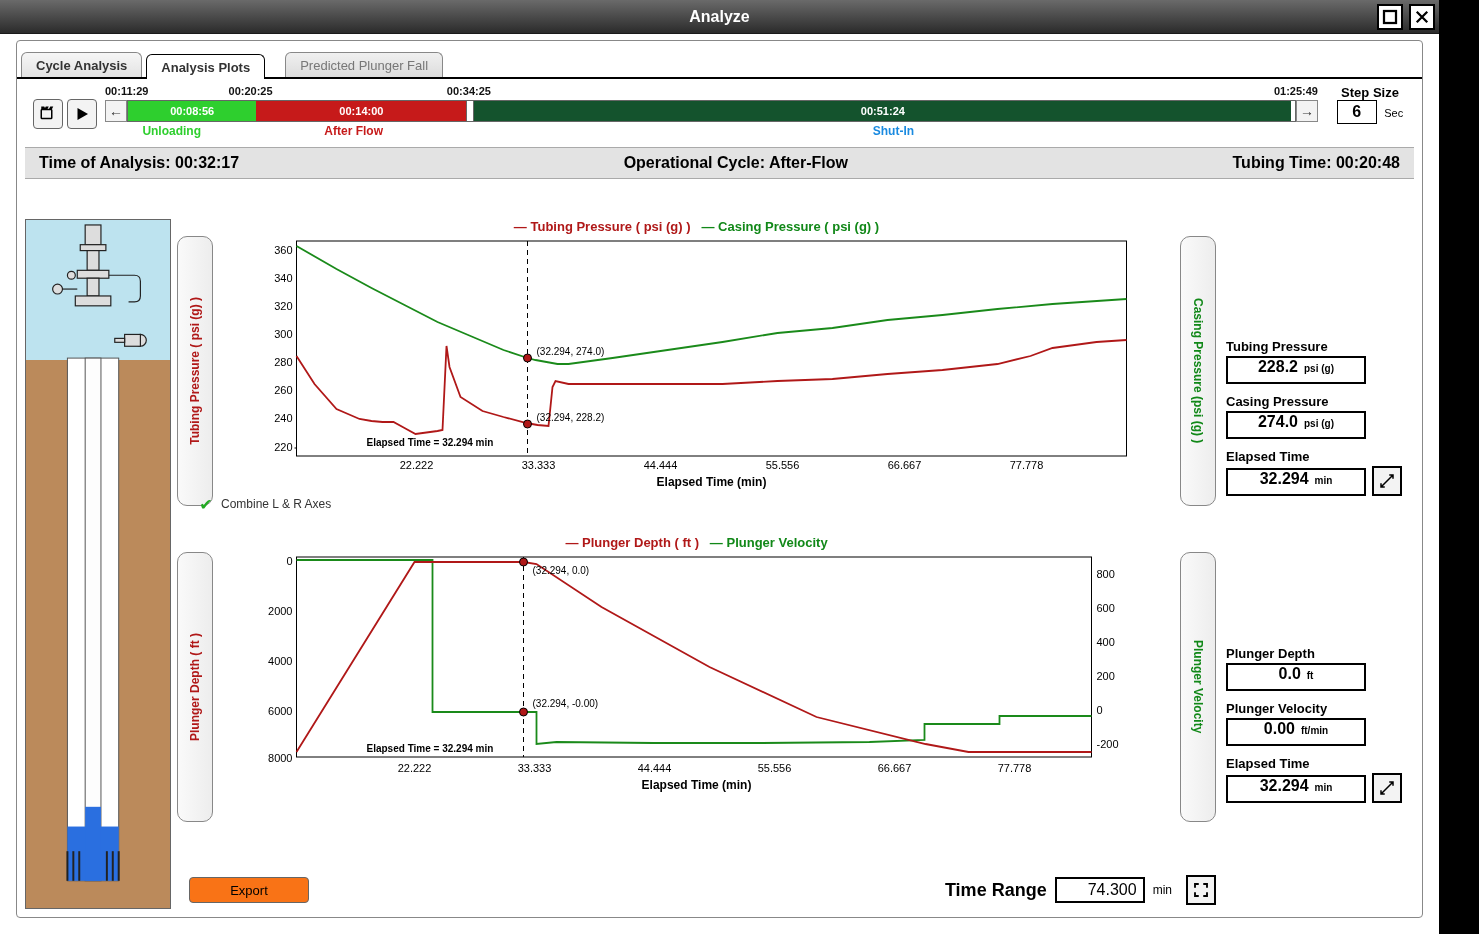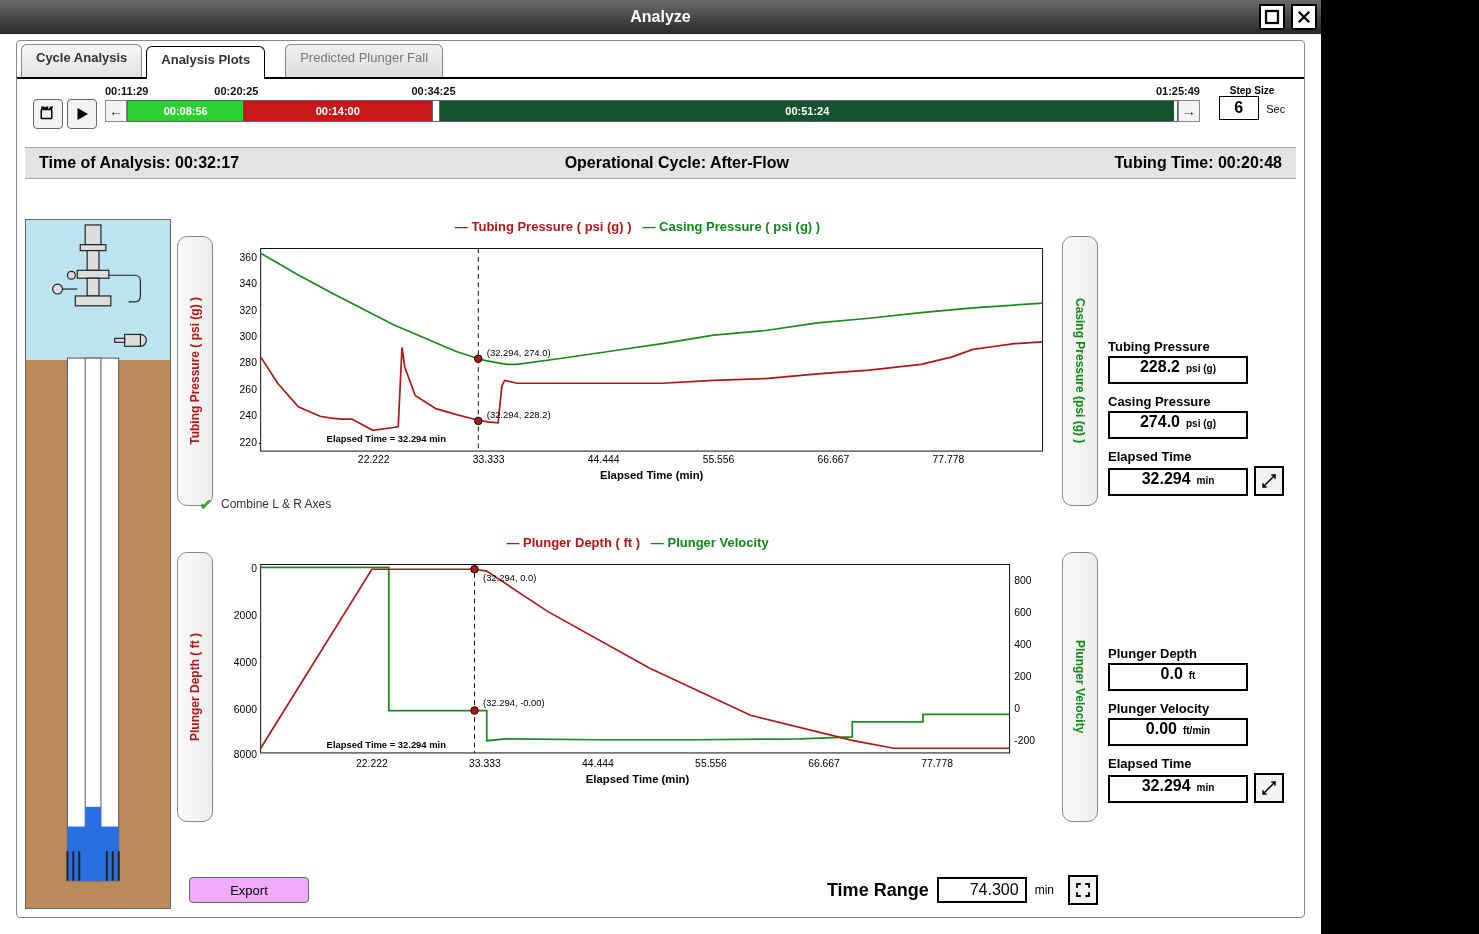--- a/index.html
+++ b/index.html
@@ -1,29 +1,29 @@
 <!DOCTYPE html>
 <html><head>
 <meta charset="utf-8">
 <style>
   * { box-sizing: border-box; margin: 0; padding: 0; }
   html, body { width: 1479px; height: 934px; font-family: Arial, Helvetica, sans-serif; overflow: hidden; background: #000; }
 
-  .app-frame { width:1321px; height:934px; background:#fff; position:relative; }
+  .app-frame { width:1439px; height:934px; background:#fff; position:relative; }
   .titlebar { display:flex; align-items:center; justify-content:center; height:34px; background:linear-gradient(#6a6a6a,#2b2b2b); color:#fff; font-weight:bold; position:relative; border-bottom:1px solid #1a1a1a;}
   .titlebar-title { font-size:16px; }
   .titlebtns { position:absolute; right:4px; top:4px; display:flex; gap:6px; }
   .titlebtn { width:26px; height:26px; border:2px solid #000; background:#fff; display:flex; align-items:center; justify-content:center; font-weight:bold; font-size:16px; cursor:pointer;}
   .titlebtn.mini { font-size:14px; }
 
   .content { position:absolute; top:40px; left:16px; right:16px; bottom:16px; border:1px solid #888; border-radius:4px; background:#fff; }
 
   
   .tabs-row { display:flex; align-items:flex-end; gap:4px; height:32px; margin-top:6px; padding-left:4px; border-bottom:2px solid #000;}
-  .tab { padding:5px 14px 12px 14px; border:1px solid #888; border-bottom:none; background:linear-gradient(#f6f6f6,#e3e3e3); font-size:13px; font-weight:bold; border-top-left-radius:6px; border-top-right-radius:6px; color:#333; cursor:pointer;}
+  .tab { padding:5px 14px 4px 14px; border:1px solid #888; border-bottom:none; background:linear-gradient(#f6f6f6,#e3e3e3); font-size:13px; font-weight:bold; border-top-left-radius:6px; border-top-right-radius:6px; color:#333; cursor:pointer;}
   .tab.active { background:#fff; position:relative; top:2px; border-color:#000; }
   .tab.sub { font-weight:normal; margin-left:16px; color:#777; background:linear-gradient(#f0f0f0,#dcdcdc);}
 
   
   .timeline-row { display:flex; align-items:flex-start; height:60px; margin:6px 8px 0 16px; gap:8px; }
   .tl-left-btns { display:flex; gap:4px; align-items:flex-start; padding-top:14px;}
   .iconbtn { width:30px; height:30px; border:1px solid #666; border-radius:4px; background:#f3f3f3; display:flex; align-items:center; justify-content:center; cursor:pointer;}
   svg.icon { width:18px; height:18px; }
   .tl-col { flex:1; }
   .tl-ruler-labels { display:flex; font-size:11px; color:#111; font-weight:bold; margin-bottom:1px; position:relative; height:14px;}
@@ -35,21 +35,21 @@
   .tl-seg.blue { background:#14532d;}
   .tl-gap { width:8px; background:#fff; border-left:1px solid #666; border-right:1px solid #666;}
   .tl-legend { display:flex; font-size:12px; font-weight:bold; margin-top:2px;}
   .tl-legend div { text-align:center;}
   .tl-legend .lg1 { color:#2ecf2e;}
   .tl-legend .lg2 { color:#c61a1a;}
   .tl-legend .lg3 { color:#1a8ae0;}
   .arrow-square { width:22px; height:22px; border:1px solid #888; background:#f3f3f3; display:flex; align-items:center; justify-content:center; font-size:14px; font-weight:bold; color:#333; cursor:pointer;}
   .tl-bar-wrap { display:flex; align-items:center; }
   .step-col { width:88px; text-align:center;}
-  .step-col .lbl{ font-weight:bold; font-size:10px;}
+  .step-col .lbl{ font-weight:bold; font-size:13px;}
   .step-col input{ width:40px; height:24px; border:1px solid #000; font-size:16px; font-weight:bold; text-align:center;}
   .step-col .unit{ font-size:11px; margin-left:3px;}
 
   
   .banner { display:flex; justify-content:space-between; align-items:center; background:#e3e3e3; border-top:1px solid #aaa; border-bottom:1px solid #aaa; padding:6px 14px; margin:2px 8px 0 8px;}
   .banner .item{ font-size:16px; font-weight:bold; color:#000;}
 
   
   .body { display:flex; position:absolute; top:178px; left:8px; right:8px; bottom:8px;}
   .well-col { width:146px; position:relative; border:1px solid #666;}
@@ -80,21 +80,21 @@
   .readout { margin-bottom:10px;}
   .readout-lbl{ font-size:13px; font-weight:bold; margin-bottom:2px;}
   .readout-box{ width:140px; height:28px; border:2px solid #000; display:flex; align-items:baseline; justify-content:center; font-size:16px; font-weight:bold; background:#fff;}
   .readout-box .unit{ font-size:10px; font-weight:bold; margin-left:6px;}
   .readouts2 { margin-top:150px;}
   .sq-btn { width:30px; height:30px; border:2px solid #000; background:#f3f3f3; display:flex; align-items:center; justify-content:center; margin-left:6px; cursor:pointer;}
   .readout-row { display:flex; align-items:flex-end;}
 
   
   .bottom-row { position:absolute; bottom:4px; left:160px; right:0; display:flex; align-items:center; justify-content:space-between;}
-  .export-btn{ width:120px; height:26px; border:1px solid #666; border-radius:4px; background:#f0abfc; font-size:13px; cursor:pointer;}
+  .export-btn{ width:120px; height:26px; border:1px solid #666; border-radius:4px; background:#f97316; font-size:13px; cursor:pointer;}
   .timerange { display:flex; align-items:center; gap:8px;}
   .timerange-lbl{ font-size:18px; font-weight:bold;}
   .timerange input{ width:90px; height:26px; border:2px solid #000; font-size:16px; text-align:right; padding-right:6px;}
   .timerange .unit{ font-size:12px;}
 </style>
 </head>
 <body>
 
 <div class="app-frame">
   <div class="titlebar">
@@ -144,20 +144,25 @@
         </div>
         <div class="tl-bar-wrap">
           <div class="arrow-square">←</div>
           <div class="tl-bar" style="flex:1">
             <div class="tl-seg green" style="width:11%">00:08:56</div>
             <div class="tl-seg red" style="width:18%">00:14:00</div>
             <div class="tl-gap"></div>
             <div class="tl-seg blue" style="width:70%">00:51:24</div>
           </div>
           <div class="arrow-square">→</div>
+        </div>
+        <div class="tl-legend">
+          <div class="lg1" style="width:11%">Unloading</div>
+          <div class="lg2" style="width:19%">After Flow</div>
+          <div class="lg3" style="width:70%">Shut-In</div>
         </div>
       </div>
       <div class="step-col">
         <div class="lbl">Step Size</div>
         <input value="6" style="">
         <span class="unit">Sec</span>
       </div>
     </div>
 
     <div class="banner">

